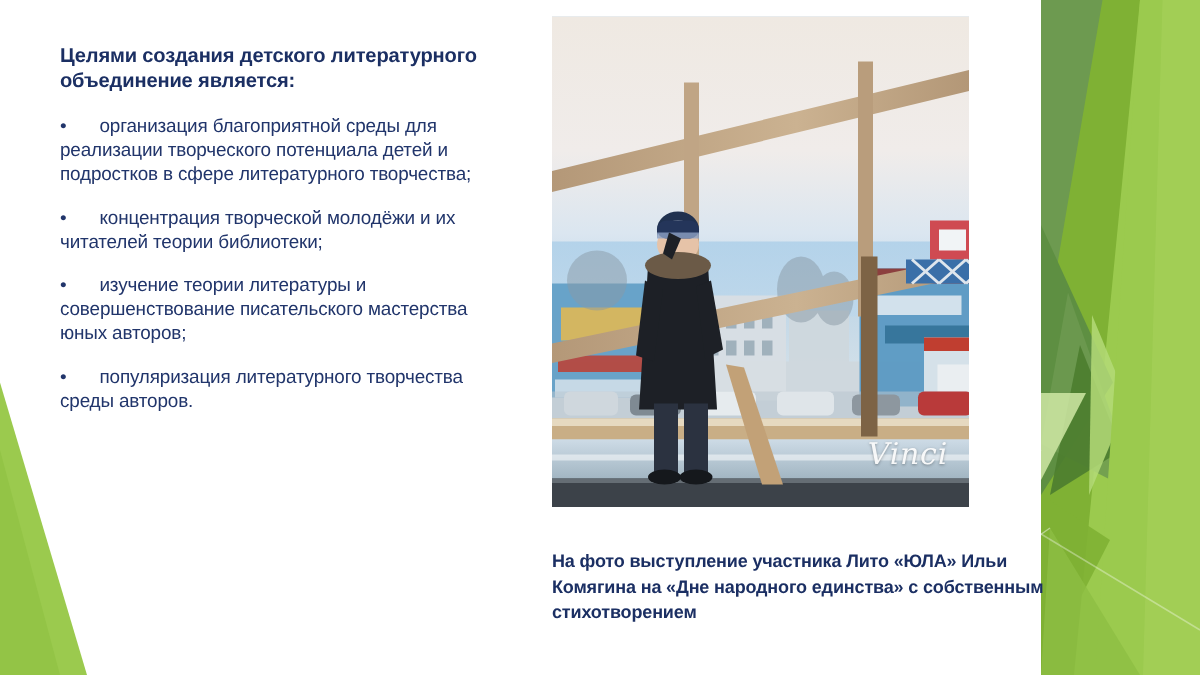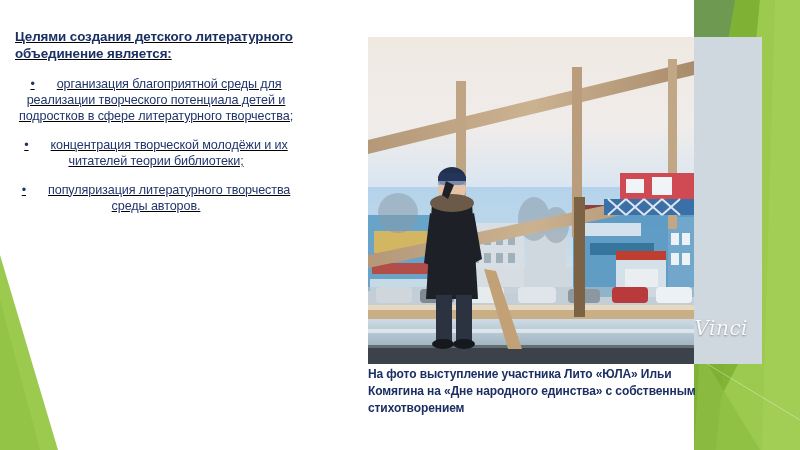--- a/index.html
+++ b/index.html
@@ -22,56 +22,54 @@
     top: 0;
     left: 0;
     width: 800px;
     height: 450px;
     pointer-events: none;
   }
 
   
   #text-column {
     position: absolute;
-    left: 15px;
+    left: 40px;
     top: 28px;
     width: 282px;
     z-index: 5;
-    text-decoration: underline;
   }
   #slide-title {
     color: #1b2f63;
     font-weight: bold;
     font-size: 13.4px;
     line-height: 1.30;
     margin: 0 0 14px 0;
     letter-spacing: -0.1px;
   }
   .bullet-para {
     color: #21356b;
     font-size: 12.6px;
     line-height: 1.27;
     margin: 0 0 13px 0;
     letter-spacing: -0.1px;
-    text-align: center;
   }
   .bullet-para .bullet-mark {
     display: inline;
   }
   .bullet-para .bullet-gap {
     display: inline-block;
     width: 22px;
   }
 
   
   #photo-frame {
     position: absolute;
     left: 368px;
-    top: 37px;
-    width: 394px;
+    top: 11px;
+    width: 278px;
     height: 327px;
     overflow: hidden;
     z-index: 6;
     background: #cfd8de;
   }
   #photo-svg {
     display: block;
     width: 326px;
     height: 327px;
   }
@@ -130,20 +128,21 @@
     <line x1="694" y1="356" x2="800" y2="420" stroke="#ffffff" stroke-opacity="0.35" stroke-width="1"></line>
   </svg>
 
   <div id="text-column">
     <p id="slide-title">Целями создания детского литературного объединение является:</p>
 
     <p class="bullet-para"><span class="bullet-mark">•</span><span class="bullet-gap"></span><span>организация благоприятной среды для реализации творческого потенциала детей и подростков в сфере литературного творчества;</span></p>
 
     <p class="bullet-para"><span class="bullet-mark">•</span><span class="bullet-gap"></span><span>концентрация творческой молодёжи и их читателей теории библиотеки;</span></p>
 
+    <p class="bullet-para"><span class="bullet-mark">•</span><span class="bullet-gap"></span><span>изучение теории литературы и совершенствование писательского мастерства юных авторов;</span></p>
 
     <p class="bullet-para"><span class="bullet-mark">•</span><span class="bullet-gap"></span><span>популяризация литературного творчества среды авторов.</span></p>
   </div>
 
   <div id="photo-frame">
     <svg id="photo-svg" viewBox="0 0 326 327" preserveAspectRatio="none" aria-hidden="true">
       <defs>
         <linearGradient id="snowSky" x1="0" y1="0" x2="0" y2="1">
           <stop offset="0%" stop-color="#efe9e2"></stop>
           <stop offset="45%" stop-color="#f0ecea"></stop>

